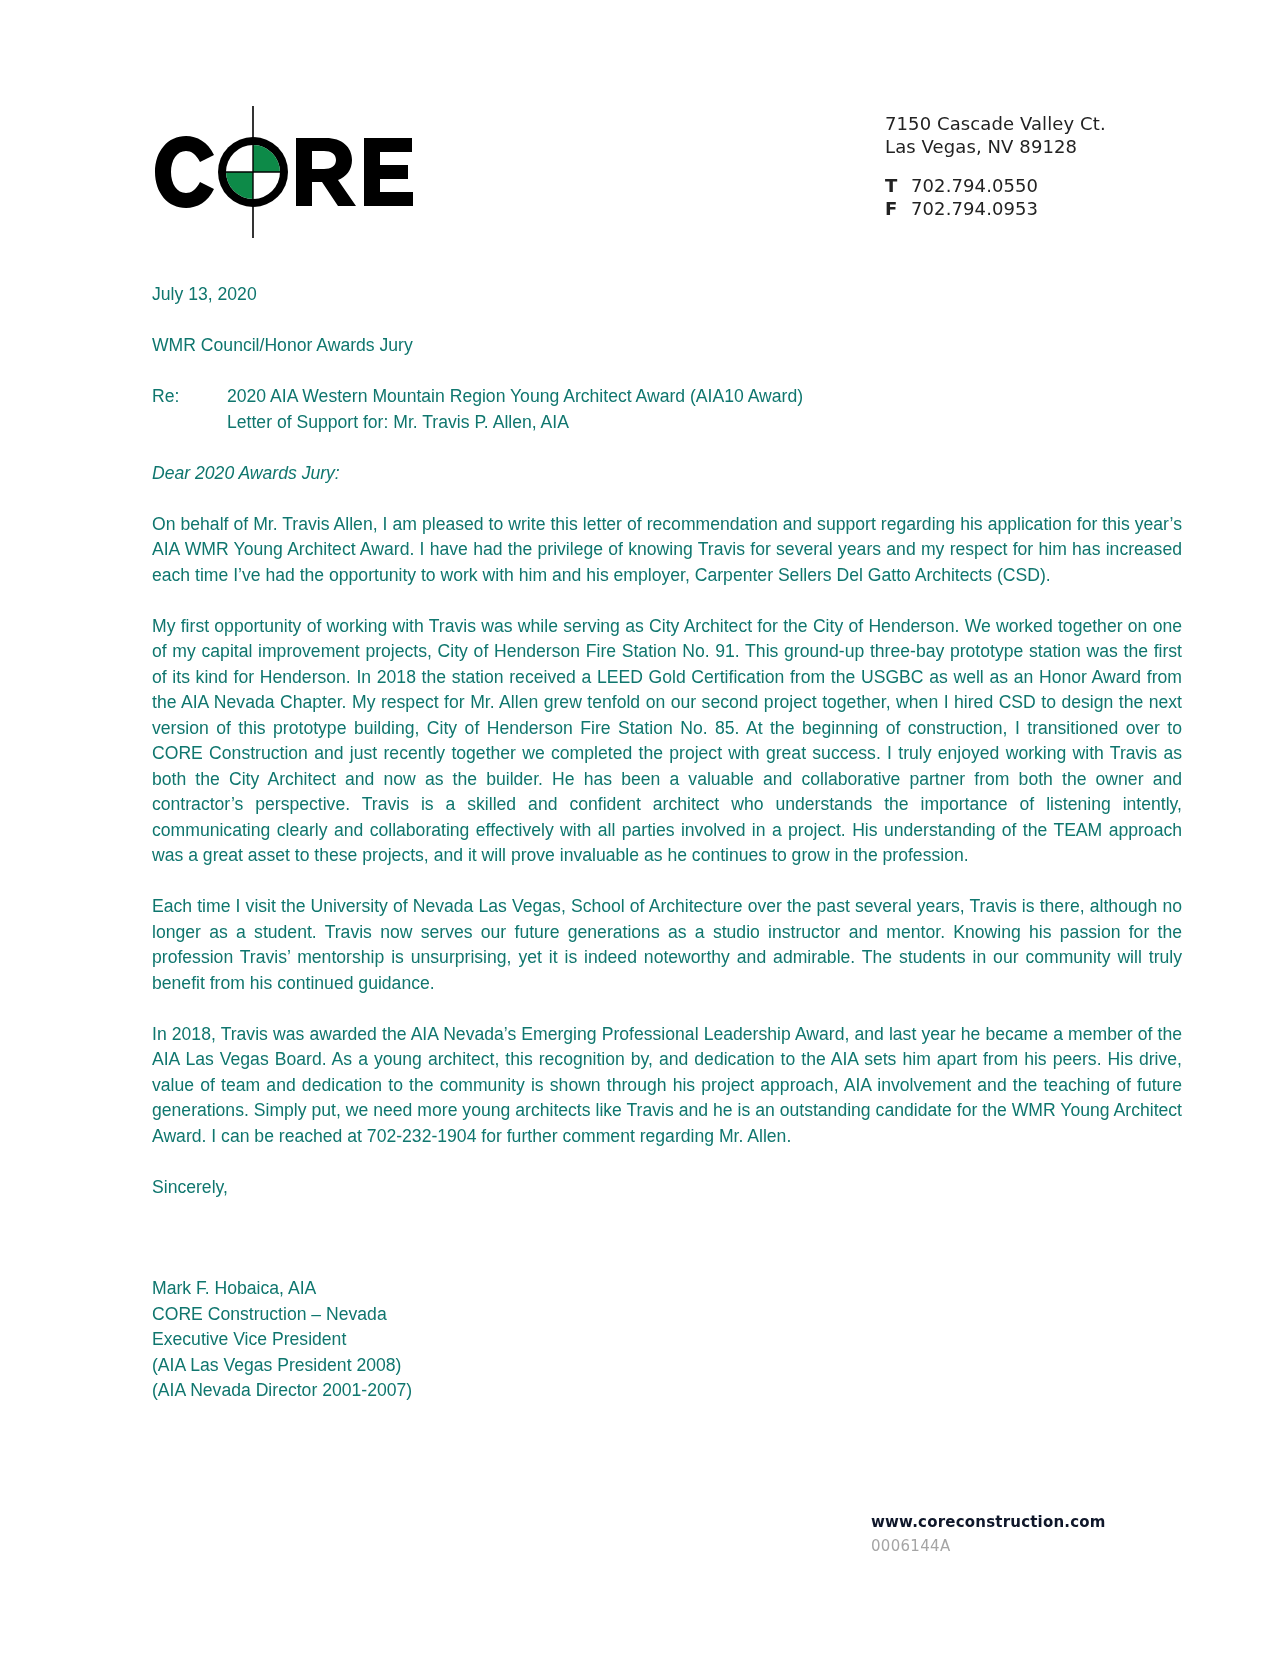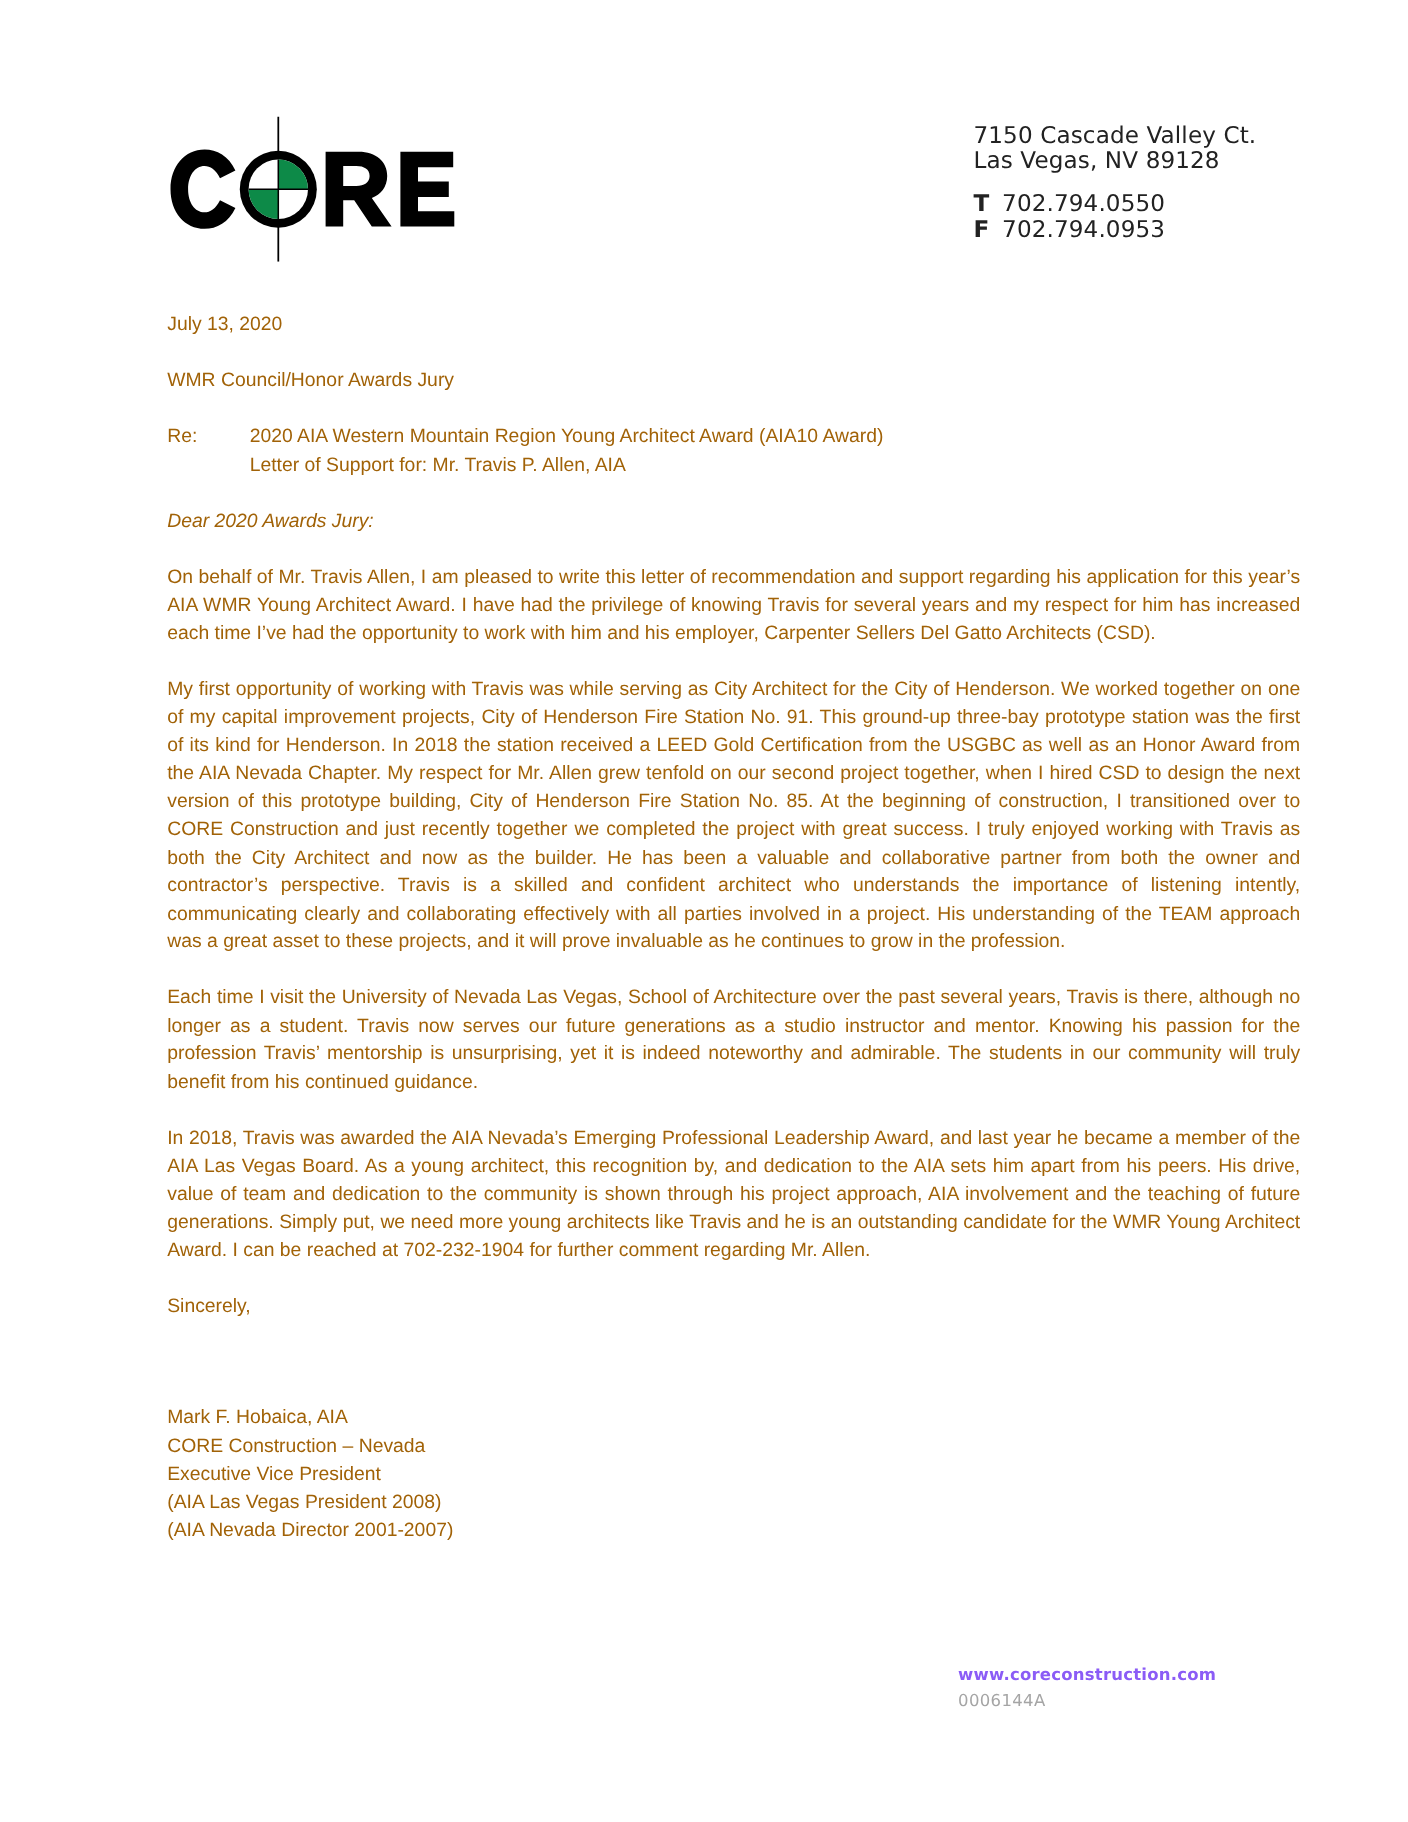--- a/index.html
+++ b/index.html
@@ -1,32 +1,32 @@
 <!DOCTYPE html>
 <html><head>
   <meta charset="utf-8">
   <style>
     html, body { margin: 0; padding: 0; background: #ffffff; }
     body { width: 1280px; height: 1656px; position: relative; overflow: hidden; color: #1a1a1a; }
     .page { position: absolute; left: 0; top: 0; width: 1280px; height: 1656px; }
     .logo { position: absolute; left: 150px; top: 106px; width: 282px; height: 132px; }
-    .address { position: absolute; left: 885px; top: 112px; font-family: "DejaVu Sans", sans-serif; font-size: 21px; line-height: 23px; color: #222; letter-spacing: 0.1px; }
+    .address { position: absolute; left: 885px; top: 112px; font-family: "DejaVu Sans", sans-serif; font-size: 18px; line-height: 23px; color: #222; letter-spacing: 0.1px; }
     .address .gap { height: 16px; }
     .address .lbl { display: inline-block; width: 26px; font-weight: bold; }
-    .letter { position: absolute; left: 152px; top: 282px; width: 1030px; font-family: "Liberation Sans", sans-serif; font-size: 17.6px; line-height: 25.5px; color: #a16207; }
+    .letter { position: absolute; left: 152px; top: 282px; width: 1030px; font-family: "Liberation Sans", sans-serif; font-size: 17.6px; line-height: 25.5px; color: #0f766e; }
     .letter p { margin: 0; }
     .date { margin-bottom: 25.5px !important; }
     .recipient { margin-bottom: 25.5px !important; }
     .re { display: flex; margin-bottom: 25.5px; }
     .re .re-label { width: 75px; flex: none; }
     .salutation { margin-bottom: 25.5px !important; font-style: italic; }
     .body-para { text-align: justify; margin-bottom: 25.5px !important; }
     .closing { margin-bottom: 76px !important; }
     .sig-line { display: block; }
-    .footer-url { position: absolute; left: 871px; top: 1513px; font-family: "DejaVu Sans", sans-serif; font-weight: bold; font-size: 15px; color: #8b5cf6; letter-spacing: 0.2px; }
+    .footer-url { position: absolute; left: 871px; top: 1513px; font-family: "DejaVu Sans", sans-serif; font-weight: bold; font-size: 15px; color: #0f172a; letter-spacing: 0.2px; }
     .footer-code { position: absolute; left: 871px; top: 1537px; font-family: "DejaVu Sans", sans-serif; font-size: 15px; color: #a5a5a5; letter-spacing: 0.3px; }
   </style>
 </head>
 <body>
 
 <div class="page">
 
   <svg class="logo" viewBox="0 0 282 132" xmlns="http://www.w3.org/2000/svg">
 
     <line x1="103" y1="0" x2="103" y2="132" stroke="#000" stroke-width="1.6"></line>

